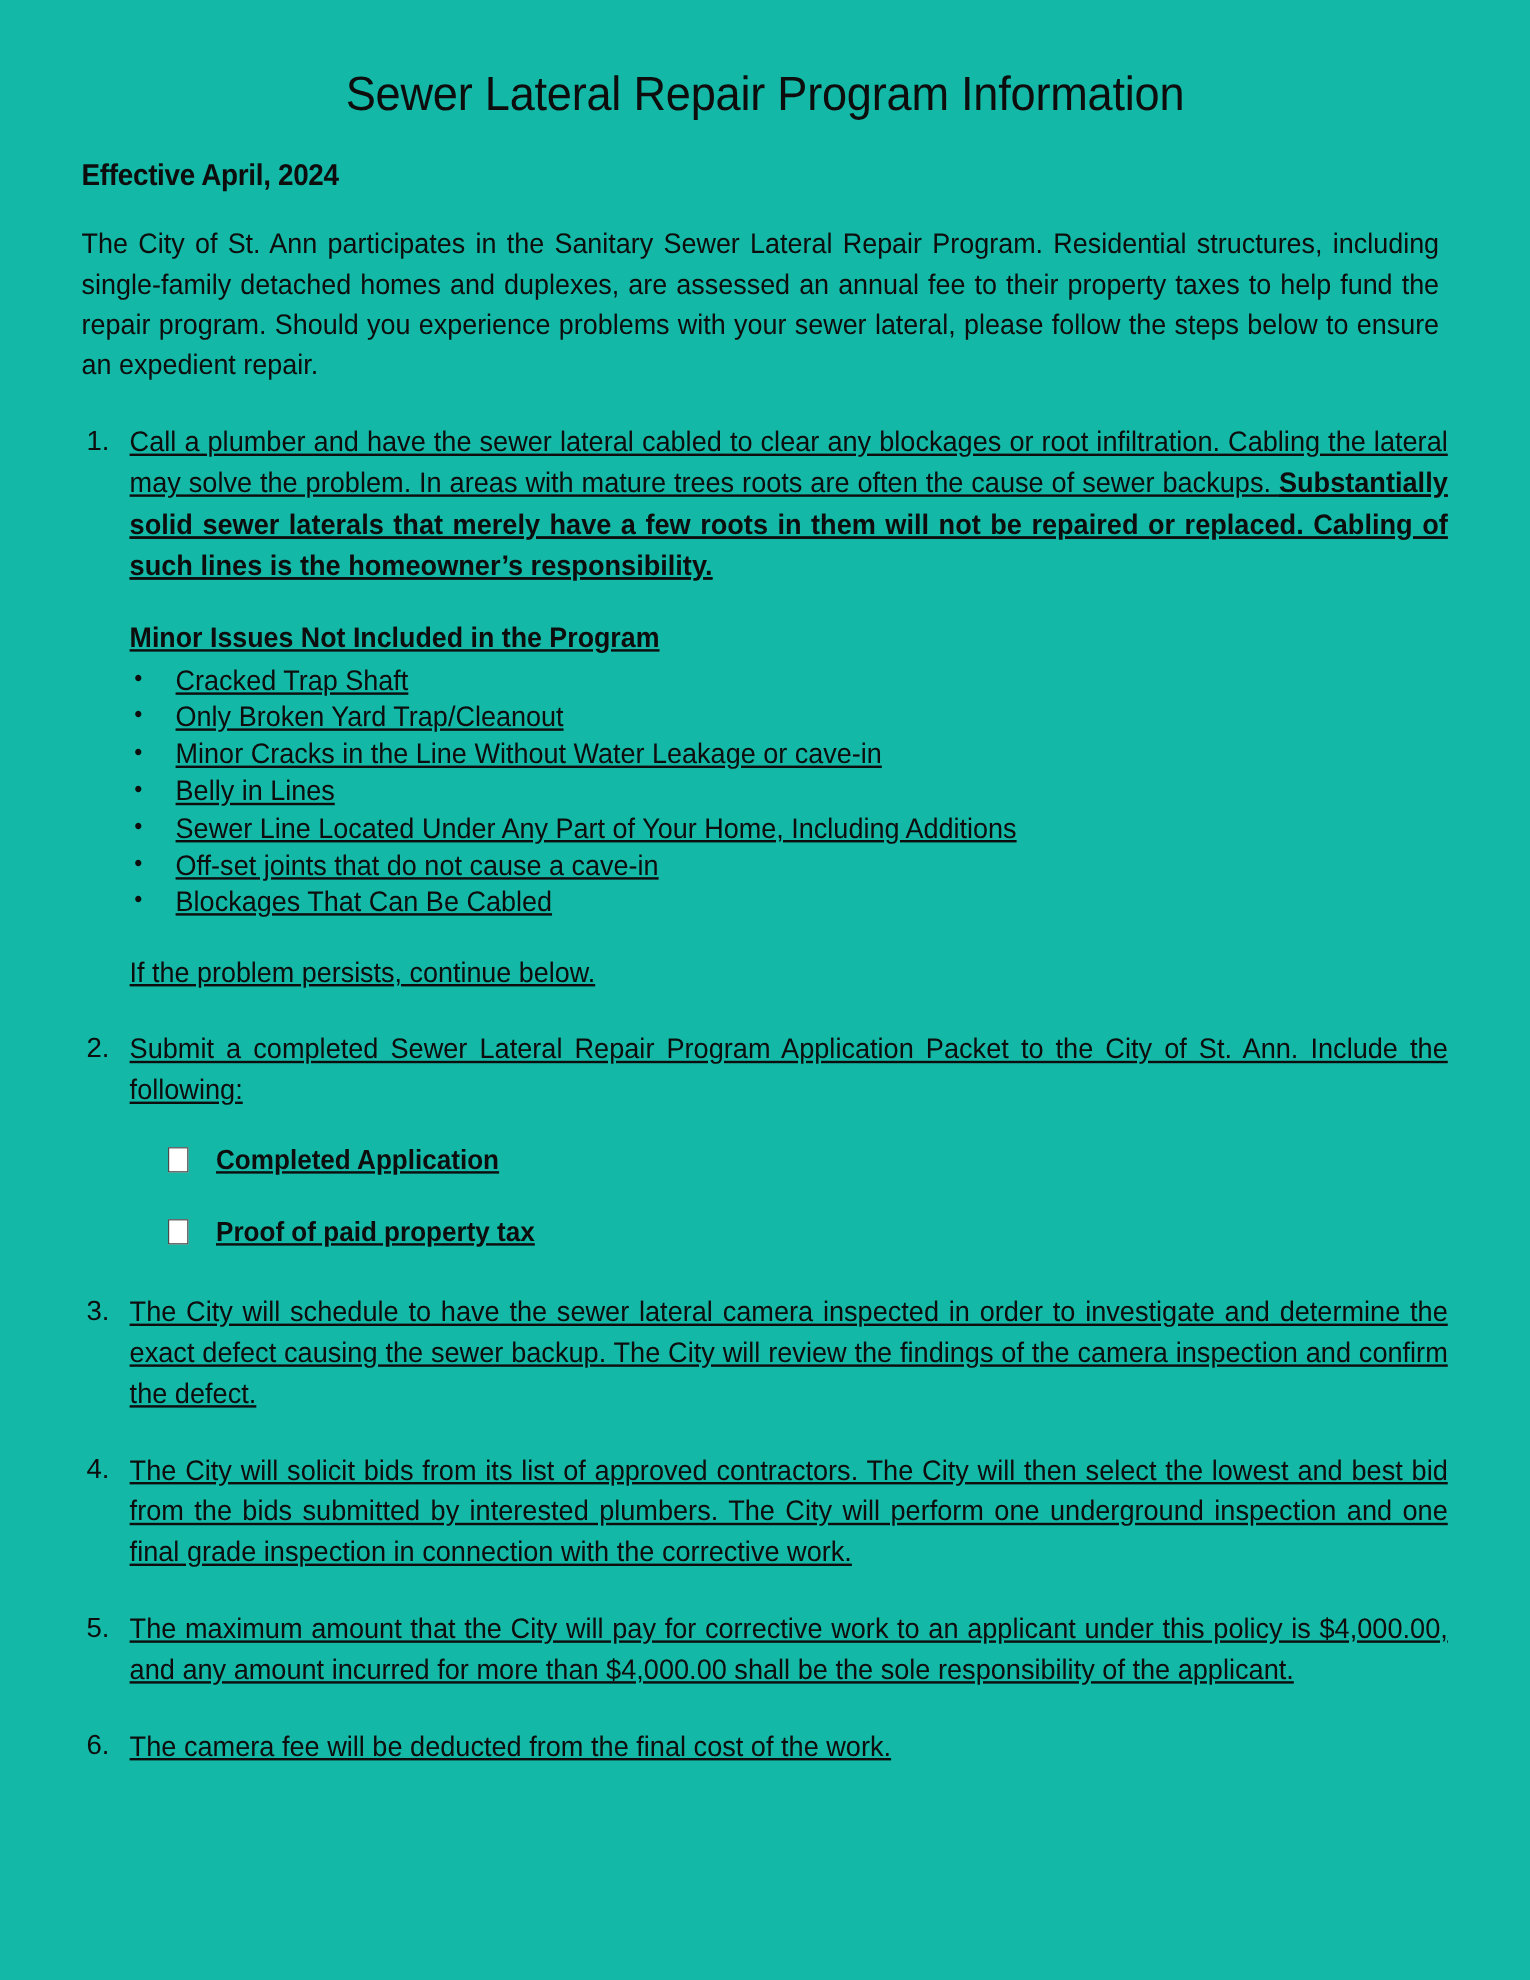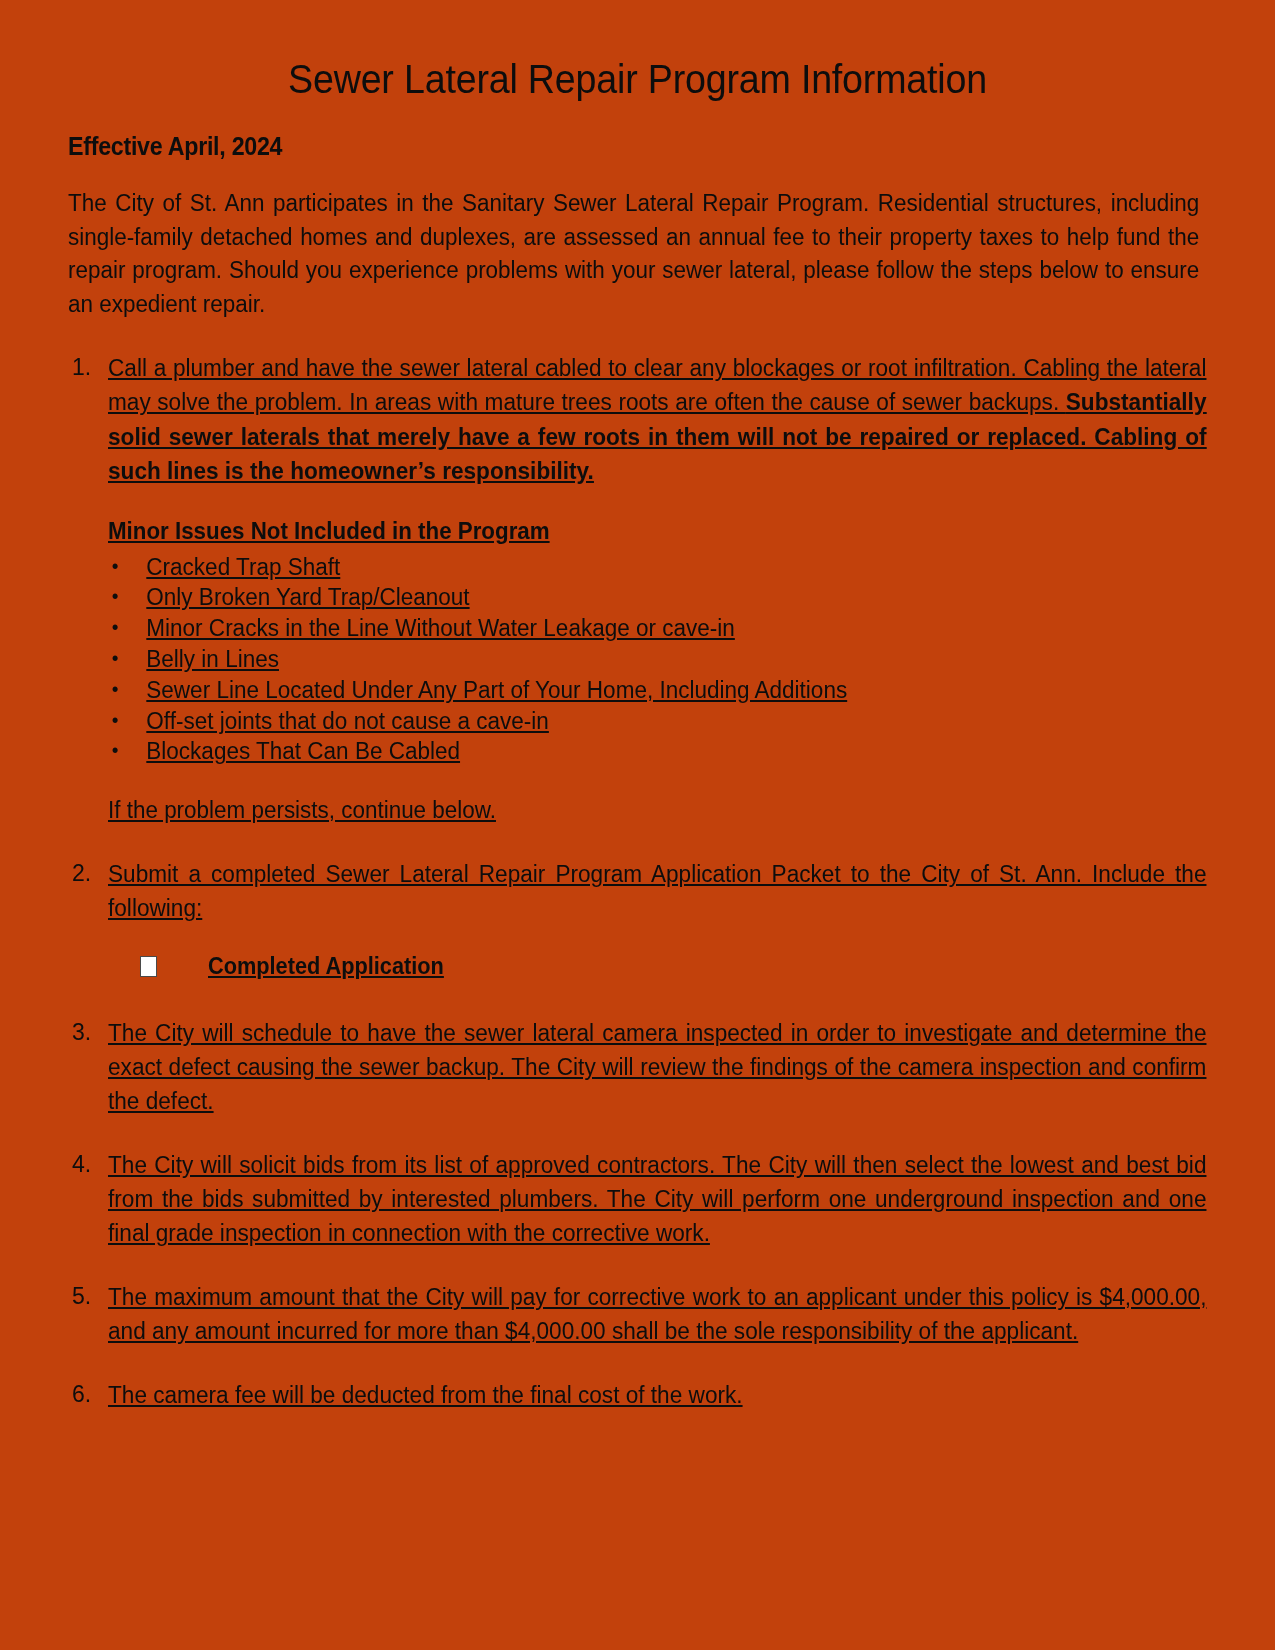--- a/index.html
+++ b/index.html
@@ -13,21 +13,21 @@
     font-family: "Liberation Sans", sans-serif;
     color: #0d0d0d;
     -webkit-font-smoothing: antialiased;
   }
   .page {
     position: relative;
     width: 1275px;
     height: 1650px;
     box-sizing: border-box;
     padding: 48px 68px 0 68px;
-    background: #c2410c;
+    background: #14b8a6;
   }
   .doc-title {
     text-align: center;
     font-size: 40px;
     font-weight: 400;
     letter-spacing: -0.2px;
     margin: 8px 0 0 0;
     line-height: 1.15;
     transform: scaleX(0.94);
     transform-origin: center top;
@@ -132,21 +132,20 @@
   }
   ul.checklist li {
     position: relative;
     display: flex;
     align-items: flex-start;
     font-size: 23px;
     font-weight: bold;
     line-height: 1.33;
     margin-top: 29px;
     padding-left: 32px;
-    gap: 28px;
   }
   ul.checklist li:first-child {
     margin-top: 0;
   }
   .checkbox {
     flex: 0 0 auto;
     width: 17px;
     height: 21px;
     border: 1.6px solid #4a4a4a;
     margin-right: 23px;
@@ -198,20 +197,24 @@
     <li class="step">
       <span class="step-num">2.</span>
       <div class="step-body">
         <div class="step-text">Submit a completed Sewer Lateral Repair Program Application Packet to the City of St. Ann.  Include the following:</div>
 
         <ul class="checklist">
           <li>
             <span class="checkbox"></span>
             <span class="check-label">Completed Application</span>
           </li>
+          <li>
+            <span class="checkbox"></span>
+            <span class="check-label">Proof of paid property tax</span>
+          </li>
         </ul>
       </div>
     </li>
 
     <li class="step" style="margin-top:34px;">
       <span class="step-num">3.</span>
       <div class="step-body">
         <div class="step-text">The City will schedule to have the sewer lateral camera inspected in order to investigate and determine the exact defect causing the sewer backup.  The City will review the findings of the camera inspection and confirm the defect.</div>
       </div>
     </li>

